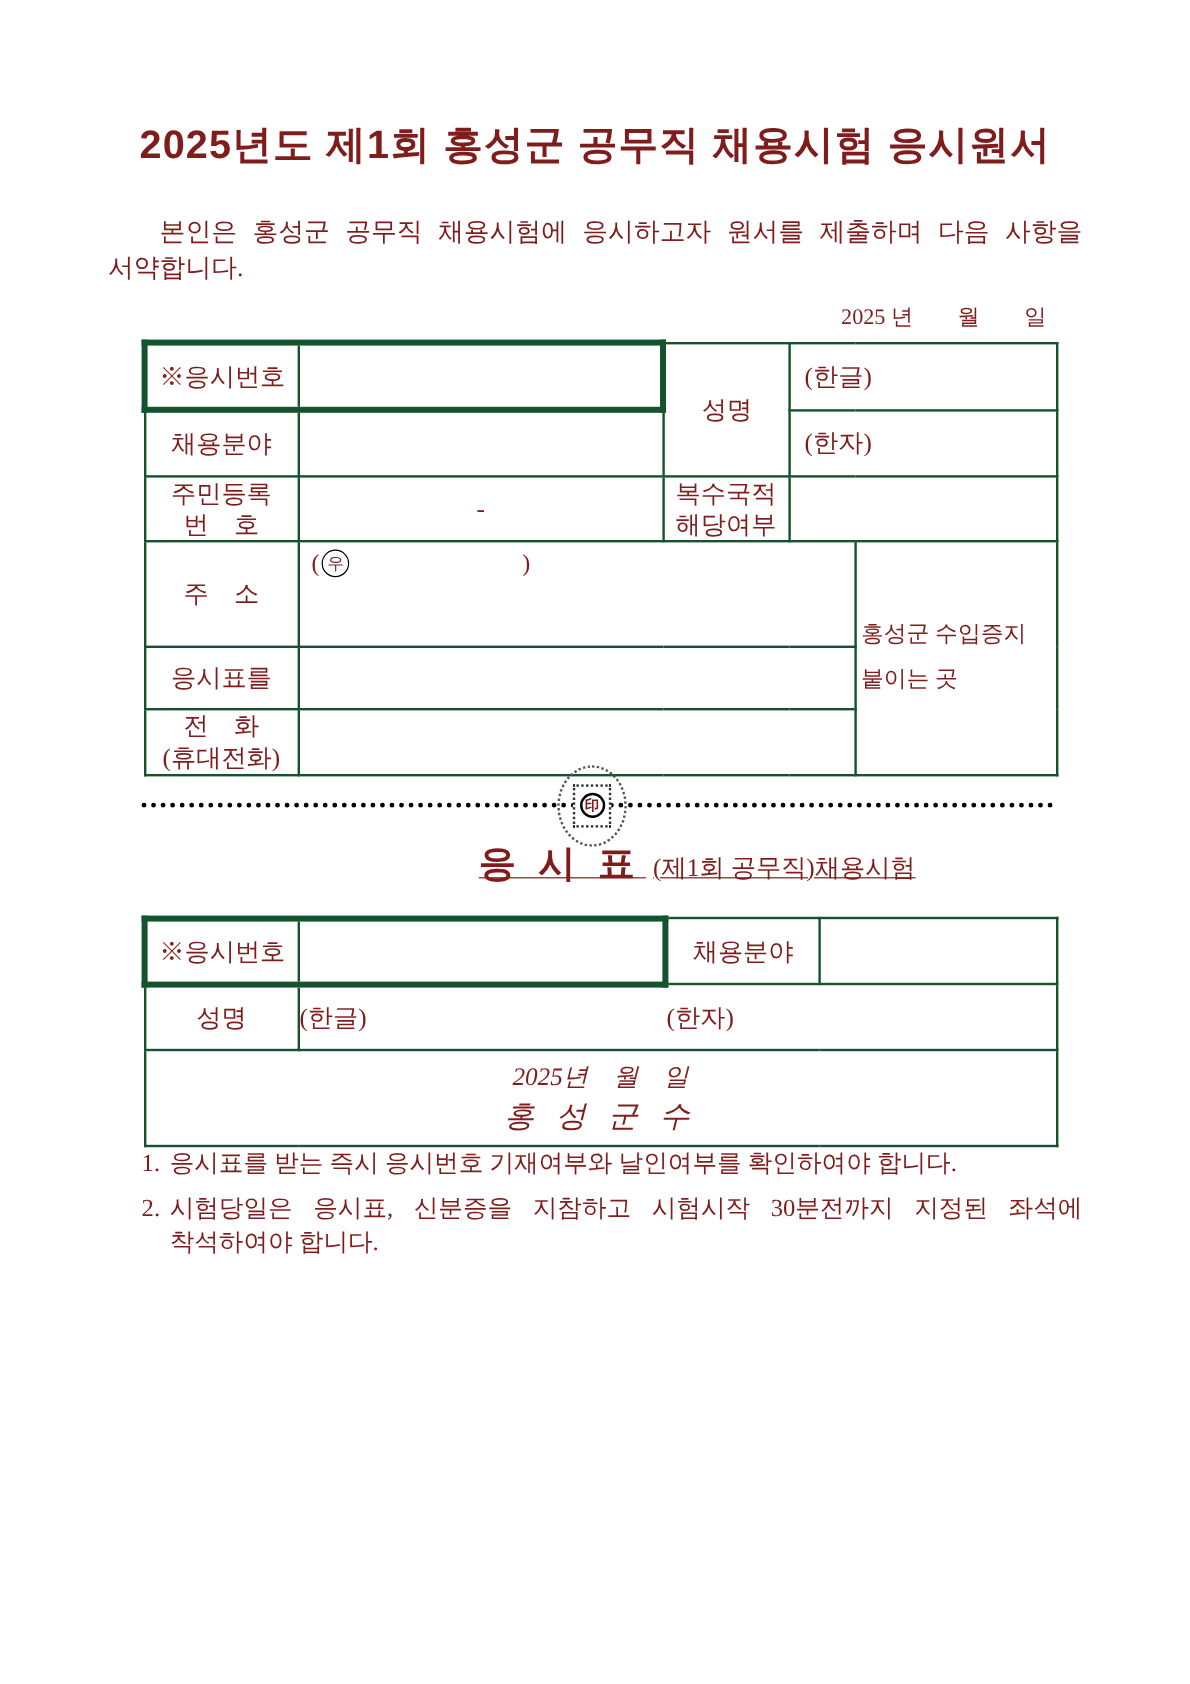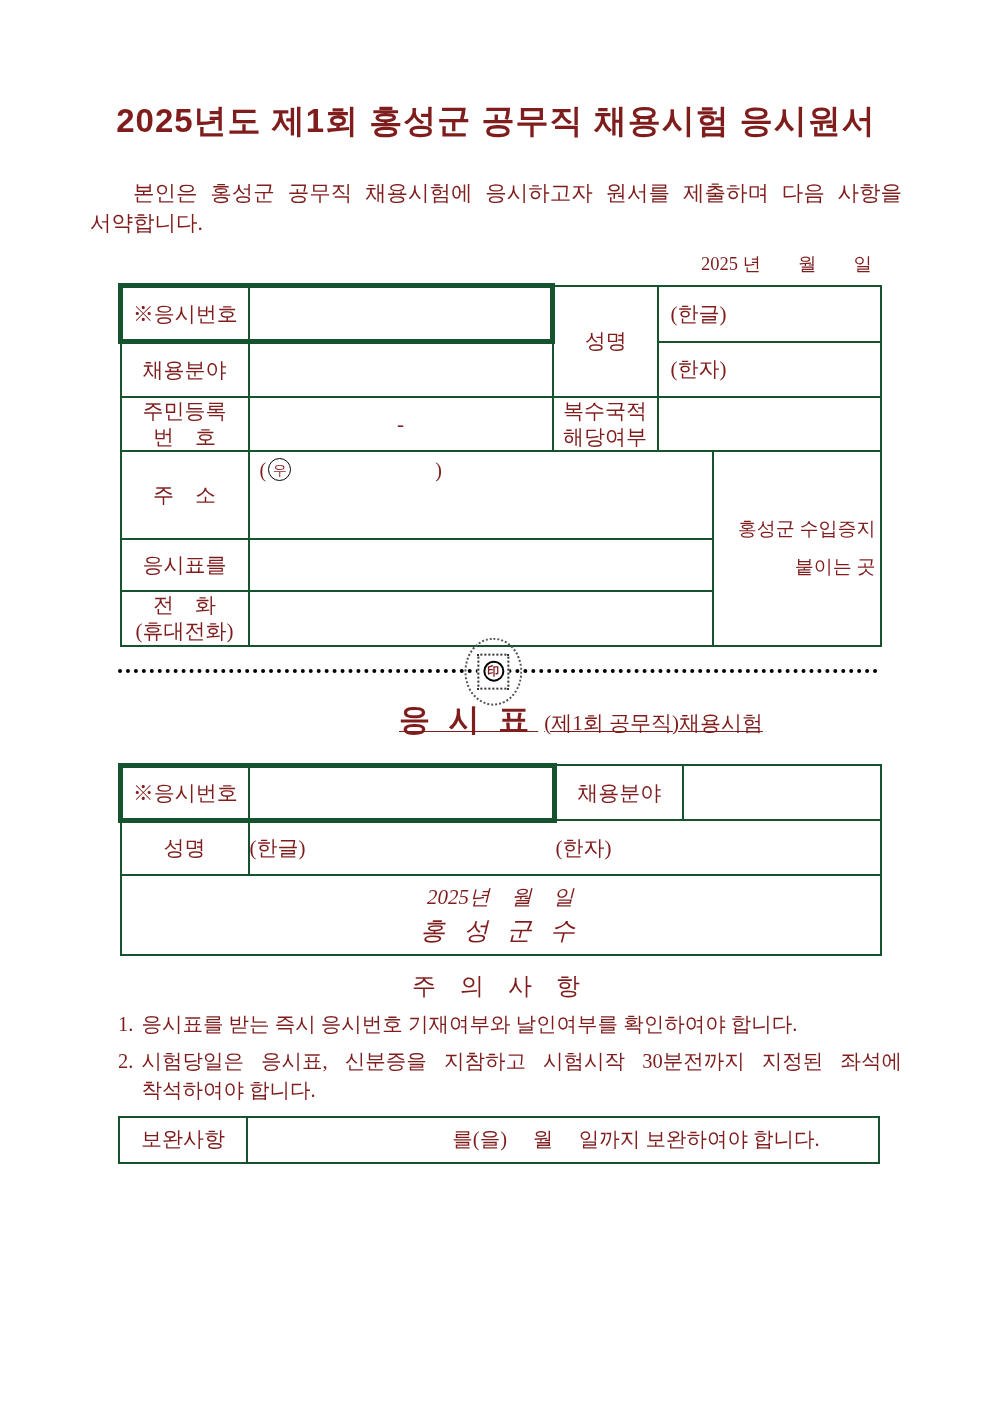--- a/index.html
+++ b/index.html
@@ -44,21 +44,21 @@
   .t1 .r4 td { height: 88px; }
   .t1 .r5 td { height: 52px; }
   .t1 .r6 td { height: 51px; }
   .addr { vertical-align: top; padding: 6px 10px; font-size: 20px; }
   .postal-circle {
     display: inline-block; width: 23px; height: 23px; border: 1px solid #000;
     border-radius: 50%; text-align: center; line-height: 23px; font-size: 14px;
     vertical-align: 2px; margin: 0 2px;
   }
   .postal-gap { display: inline-block; width: 142px; }
-  .stamp-cell { text-align: right; font-size: 19px; line-height: 2.0; }
+  .stamp-cell { text-align: left; font-size: 19px; line-height: 2.0; }
 
   .cut-line {
     margin: 22px 0 0 28px; width: 760px; border-top: 4px dotted #000;
     position: relative; height: 0;
   }
   .seal-ellipse {
     position: absolute; left: 50%; top: 0; transform: translate(-58%, -52%);
     width: 58px; height: 68px; border: 2px dotted #555; border-radius: 50%;
     display: flex; align-items: center; justify-content: center;
   }
@@ -195,38 +195,25 @@
       </tr>
       <tr class="r3">
         <td class="issue-cell" colspan="4">
           <div class="issue-date pre">2025년    월    일</div>
           <div class="issuer">홍 성 군 수</div>
         </td>
       </tr>
     </tbody>
       </table>
 
-    <div class="notice-heading pre">주    의    사    항</div>
 
     <div class="note">
       <span class="note-no">1.</span>
       <span class="note-text">응시표를 받는 즉시 응시번호 기재여부와 날인여부를 확인하여야 합니다.</span>
     </div>
     <div class="note">
       <span class="note-no">2.</span>
       <span class="note-text">시험당일은 응시표, 신분증을 지참하고 시험시작 30분전까지 지정된 좌석에 착석하여야 합니다.</span>
     </div>
 
-    <table class="t3">
-      <colgroup>
-        <col style="width:128px">
-          <col style="width:632px">
-      </colgroup>
-      <tbody>
-          <tr>
-        <td class="lbl">보완사항</td>
-        <td class="supp-value pre">를(을)     월     일까지 보완하여야 합니다.</td>
-      </tr>
-    </tbody>
-      </table>
 
   </div>
 </div>
 
 </body></html>

